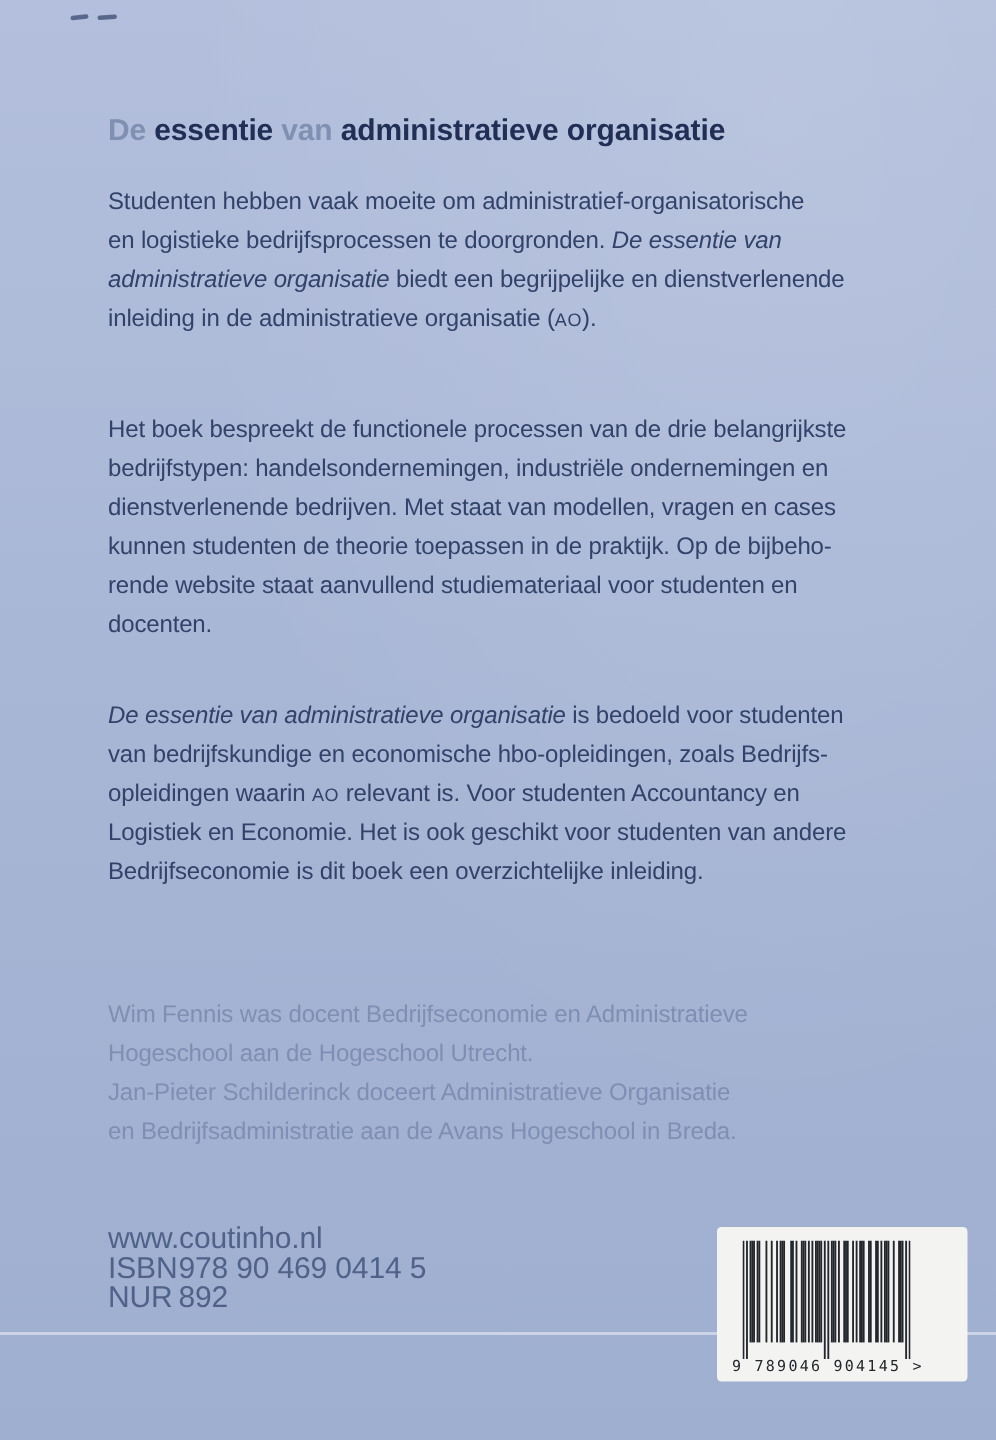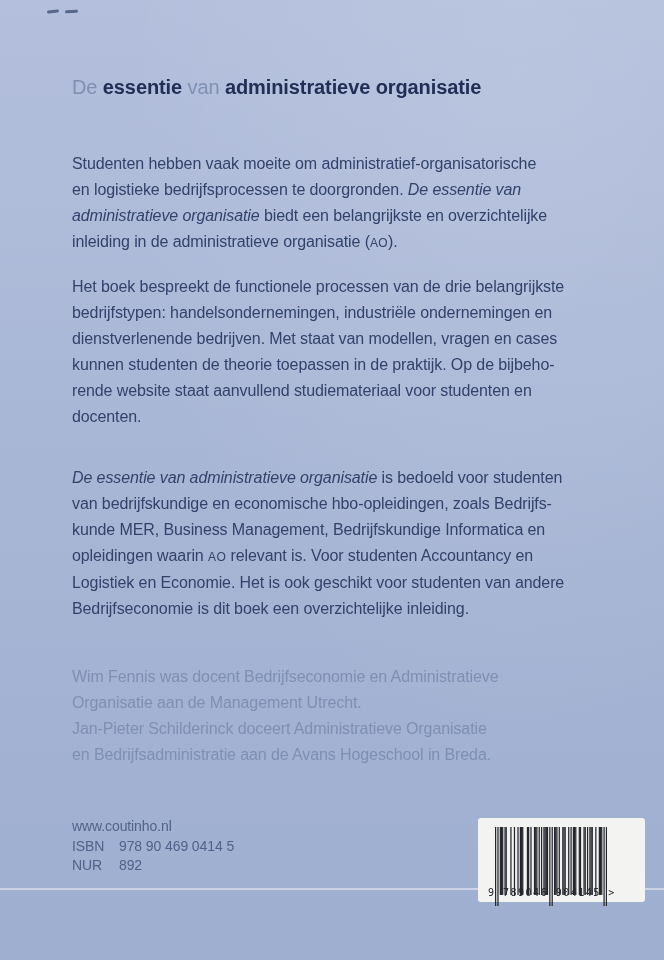--- a/index.html
+++ b/index.html
@@ -28,46 +28,46 @@
     left: 72px;
     top: 74px;
     margin: 0;
     font-size: 20px;
     font-weight: 400;
     line-height: 26px;
     letter-spacing: -0.1px;
     color: var(--title-light);
   }
   .title .run-bold { font-weight: 700; color: var(--title-dark); }
-  .title .run-light { font-weight: 400; color: var(--title-light); }
+  .title .run-light { font-weight: 700; color: var(--title-light); }
 
   .para {
     position: absolute;
     left: 72px;
     width: 560px;
     font-size: 16px;
     line-height: 26px;
     letter-spacing: -0.1px;
     color: var(--body-text);
   }
   .para .line { white-space: pre-wrap; }
   .run-r { font-style: normal; }
   .run-i { font-style: italic; }
   .run-sc { font-size: 12px; letter-spacing: 0.4px; }
 
-  .p1 { top: 151px; }
+  .p1 { top: 122px; }
   .p2 { top: 274px; }
   .p3 { top: 465px; }
   .authors { top: 664px; color: var(--authors-text); }
 
   .footer {
     position: absolute;
     left: 72px;
     top: 817px;
-    font-size: 14px;
+    font-size: 20px;
     line-height: 19.5px;
     letter-spacing: -0.1px;
     color: var(--footer-text);
   }
   .flabel { display: inline-block; width: 47px; }
 
   .crease {
     position: absolute;
     left: 0;
     top: 888px;
@@ -75,21 +75,21 @@
     height: 2px;
     background: rgba(255,255,255,0.45);
     z-index: 1;
   }
 
   .barcode-box {
     position: absolute;
     left: 478px;
     top: 818px;
     width: 167px;
-    height: 84px;
+    height: 103px;
     background: var(--barcode-bg);
     border-radius: 3px;
     z-index: 2;
   }
   .barcode-svg {
     position: absolute;
     left: 17px;
     top: 9px;
     width: 112px;
     height: 79px;
@@ -114,42 +114,41 @@
   <div class="scuff scuff-1"></div>
   <div class="scuff scuff-2"></div>
 
   <h1 class="title">
       <div class="line"><span class="run-light">De </span><span class="run-bold">essentie</span><span class="run-light"> van </span><span class="run-bold">administratieve organisatie</span></div>
     </h1>
 
   <div class="para p1">
       <div class="line"><span class="run-r">Studenten hebben vaak moeite om administratief-organisatorische</span></div>
       <div class="line"><span class="run-r">en logistieke bedrijfsprocessen te doorgronden. </span><span class="run-i">De essentie van</span></div>
-      <div class="line"><span class="run-i">administratieve organisatie</span><span class="run-r"> biedt een belangrijkste en overzichtelijke</span></div>
+      <div class="line"><span class="run-i">administratieve organisatie</span><span class="run-r"> biedt een begrijpelijke en dienstverlenende</span></div>
       <div class="line"><span class="run-r">inleiding in de administratieve organisatie (</span><span class="run-sc">AO</span><span class="run-r">).</span></div>
     </div>
   <div class="para p2">
       <div class="line"><span class="run-r">Het boek bespreekt de functionele processen van de drie belangrijkste</span></div>
       <div class="line"><span class="run-r">bedrijfstypen: handelsondernemingen, industriële ondernemingen en</span></div>
       <div class="line"><span class="run-r">dienstverlenende bedrijven. Met staat van modellen, vragen en cases</span></div>
       <div class="line"><span class="run-r">kunnen studenten de theorie toepassen in de praktijk. Op de bijbeho-</span></div>
       <div class="line"><span class="run-r">rende website staat aanvullend studiemateriaal voor studenten en</span></div>
       <div class="line"><span class="run-r">docenten.</span></div>
     </div>
   <div class="para p3">
       <div class="line"><span class="run-i">De essentie van administratieve organisatie</span><span class="run-r"> is bedoeld voor studenten</span></div>
       <div class="line"><span class="run-r">van bedrijfskundige en economische hbo-opleidingen, zoals Bedrijfs-</span></div>
-      <div class="line"><span class="run-r">kunde MER, Business Management, Bedrijfskundige Informatica en</span></div>
       <div class="line"><span class="run-r">opleidingen waarin </span><span class="run-sc">AO</span><span class="run-r"> relevant is. Voor studenten Accountancy en</span></div>
       <div class="line"><span class="run-r">Logistiek en Economie. Het is ook geschikt voor studenten van andere</span></div>
       <div class="line"><span class="run-r">Bedrijfseconomie is dit boek een overzichtelijke inleiding.</span></div>
     </div>
   <div class="para authors">
       <div class="line"><span class="run-r">Wim Fennis was docent Bedrijfseconomie en Administratieve</span></div>
-      <div class="line"><span class="run-r">Organisatie aan de Management Utrecht.</span></div>
+      <div class="line"><span class="run-r">Hogeschool aan de Hogeschool Utrecht.</span></div>
       <div class="line"><span class="run-r">Jan-Pieter Schilderinck doceert Administratieve Organisatie</span></div>
       <div class="line"><span class="run-r">en Bedrijfsadministratie aan de Avans Hogeschool in Breda.</span></div>
     </div>
 
   <div class="footer">
     <div class="footer-row">www.coutinho.nl</div>
     <div class="footer-row"><span class="flabel">ISBN</span><span>978 90 469 0414 5</span></div>
     <div class="footer-row"><span class="flabel">NUR</span><span>892</span></div>
   </div>
 

